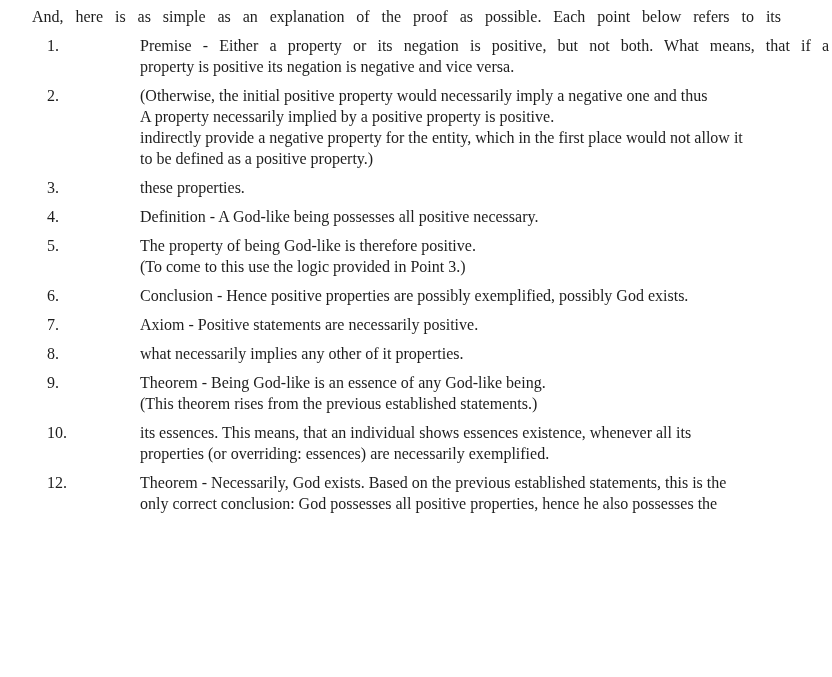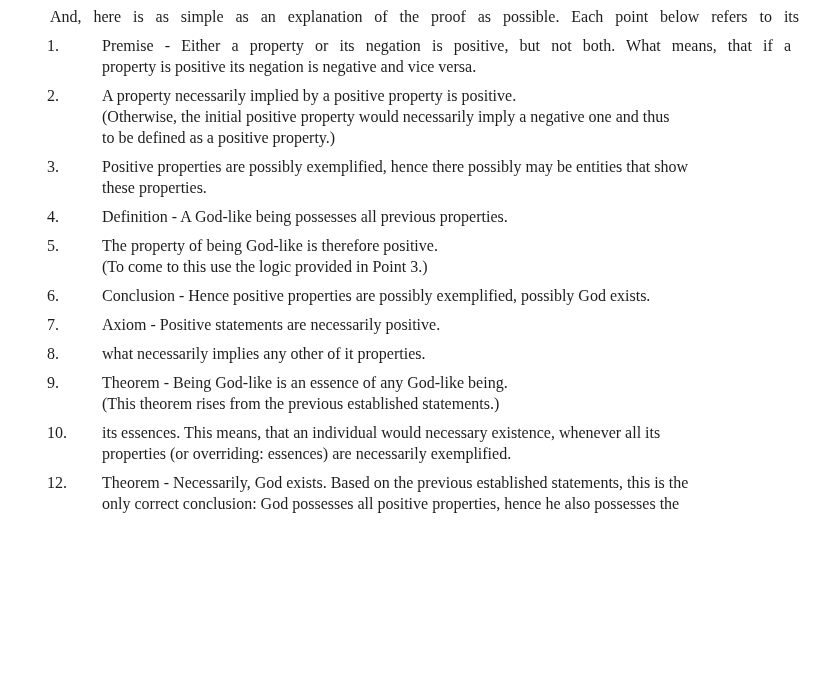--- a/index.html
+++ b/index.html
@@ -7,25 +7,25 @@
     width: 832px;
     height: 677px;
     background: #ffffff;
     overflow: hidden;
     font-family: "Liberation Serif", "DejaVu Serif", serif;
     font-size: 16px;
     line-height: 21px;
     color: #1d1d1d;
   }
   .page { padding-top: 6px; }
-  .intro { margin-left: 50px; width: 749px; }
+  .intro { margin-left: 32px; width: 749px; }
   .list { margin-left: 47px; }
   .item { display: flex; margin-top: 8px; }
   .num { flex: 0 0 55px; }
-  .body { width: 689px; }
+  .body { width: 689px; margin-left: 38px; }
   .line { min-height: 21px; }
   .stretch { text-align: justify; text-align-last: justify; }
 </style>
 </head>
 <body>
 
 <div class="page">
 
   <div class="intro">
     <div class="line stretch">And, here is as simple as an explanation of the proof as possible. Each point below refers to its</div>
@@ -37,38 +37,38 @@
       <span class="num">1.</span>
       <div class="body">
         <div class="line stretch">Premise - Either a property or its negation is positive, but not both. What means, that if a</div>
         <div class="line">property is positive its negation is negative and vice versa.</div>
       </div>
     </div>
 
     <div class="item">
       <span class="num">2.</span>
       <div class="body">
+        <div class="line">(Otherwise, the initial positive property would necessarily imply a negative one and thus</div>
         <div class="line">A property necessarily implied by a positive property is positive.</div>
-        <div class="line">(Otherwise, the initial positive property would necessarily imply a negative one and thus</div>
+        <div class="line">indirectly provide a negative property for the entity, which in the first place would not allow it</div>
         <div class="line">to be defined as a positive property.)</div>
       </div>
     </div>
 
     <div class="item">
       <span class="num">3.</span>
       <div class="body">
-        <div class="line">Positive properties are possibly exemplified, hence there possibly may be entities that show</div>
         <div class="line">these properties.</div>
       </div>
     </div>
 
     <div class="item">
       <span class="num">4.</span>
       <div class="body">
-        <div class="line">Definition - A God-like being possesses all previous properties.</div>
+        <div class="line">Definition - A God-like being possesses all positive necessary.</div>
       </div>
     </div>
 
     <div class="item">
       <span class="num">5.</span>
       <div class="body">
         <div class="line">The property of being God-like is therefore positive.</div>
         <div class="line">(To come to this use the logic provided in Point 3.)</div>
       </div>
     </div>
@@ -98,21 +98,21 @@
       <span class="num">9.</span>
       <div class="body">
         <div class="line">Theorem - Being God-like is an essence of any God-like being.</div>
         <div class="line">(This theorem rises from the previous established statements.)</div>
       </div>
     </div>
 
     <div class="item">
       <span class="num">10.</span>
       <div class="body">
-        <div class="line">its essences. This means, that an individual would necessary existence, whenever all its</div>
+        <div class="line">its essences. This means, that an individual shows essences existence, whenever all its</div>
         <div class="line">properties (or overriding: essences) are necessarily exemplified.</div>
       </div>
     </div>
 
 
     <div class="item">
       <span class="num">12.</span>
       <div class="body">
         <div class="line">Theorem - Necessarily, God exists. Based on the previous established statements, this is the</div>
         <div class="line">only correct conclusion: God possesses all positive properties, hence he also possesses the</div>

